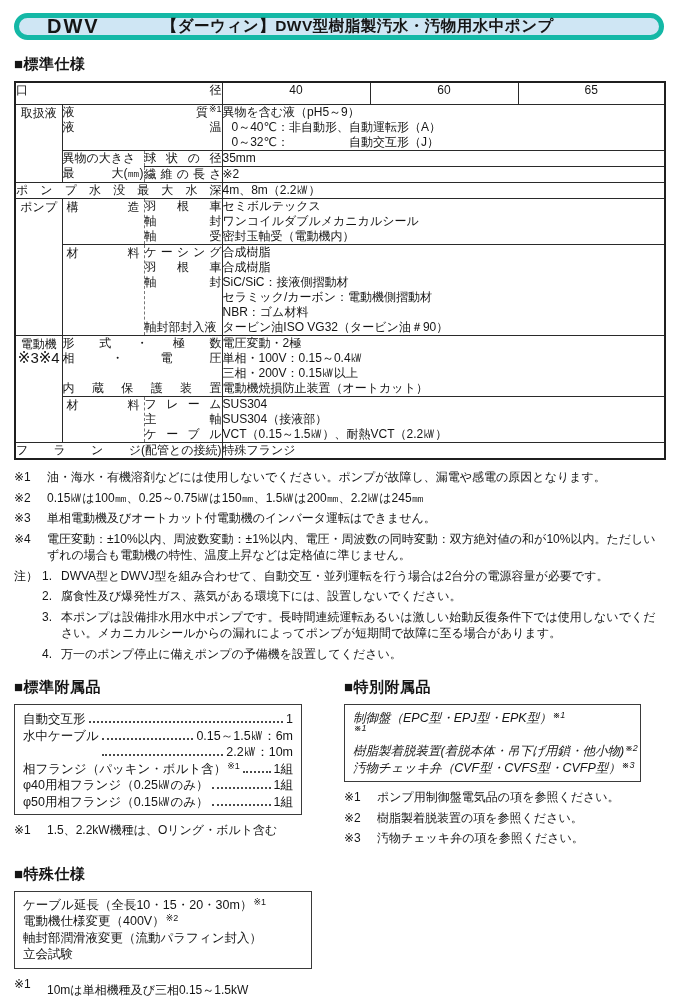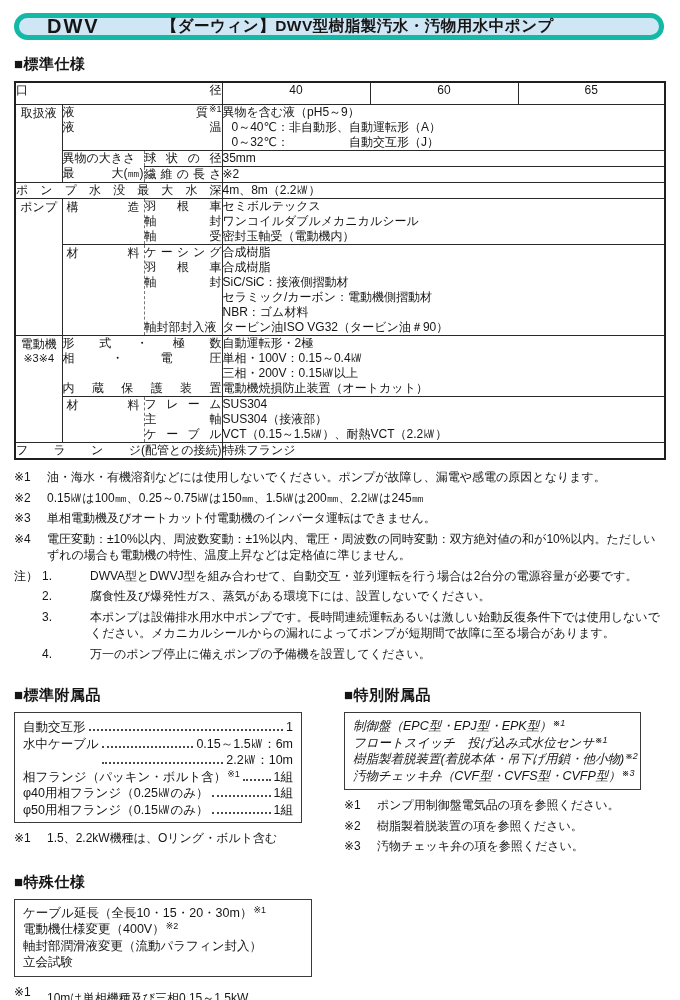--- a/index.html
+++ b/index.html
@@ -27,33 +27,33 @@
   .bb{border-bottom:1px solid #2a2a2a;}
   .dl{border-left:1px dashed #777;}
   .lab{padding:2px 4px;}
   .val{padding:2px 2px 2px 7px;}
   .grp{text-align:center;vertical-align:middle;}
   .grp .jl{padding:0 4px;}
   .hrow{height:21px;vertical-align:middle;}
   .ctr{text-align:center;}
   .ind{padding-left:9px;}
   .sup{font-size:9px;position:relative;top:-4px;margin-left:1px;}
-  .sup2{font-size:11px;line-height:10px;letter-spacing:0;}
+  .sup2{font-size:15px;line-height:10px;letter-spacing:0;}
   
   .notes{margin-top:9px;width:652px;}
   .nrow{display:flex;line-height:16.5px;margin-bottom:4px;}
   .nm{flex:none;width:33px;}
   .nt{flex:1;}
   .chu-items{flex:1;}
   .crow{display:flex;margin-bottom:4px;line-height:16.5px;}
   .cn{flex:none;width:19px;}
-  .ct{flex:1;margin-left:29px;}
+  .ct{flex:1;}
   .chu .nm{width:28px;}
   
-  .acc-cols{display:flex;margin-top:20px;}
+  .acc-cols{display:flex;margin-top:12px;}
   .acc-left{width:330px;flex:none;}
   .acc-right{flex:1;}
   .h-acc{margin:0 0 7px 0;}
   .accbox{border:1.5px solid #3a3a3a;padding:5px 8px;font-size:12.5px;}
   .accbox.std{width:288px;box-sizing:border-box;}
   .accbox.spbox{width:297px;box-sizing:border-box;font-style:italic;}
   .accbox.spx{width:298px;box-sizing:border-box;}
   .accline{display:flex;align-items:baseline;height:16.5px;white-space:nowrap;}
   .leader{flex:1;height:11px;border-bottom:2px dotted #4a4a4a;margin:0 3px;min-width:10px;}
   .av{flex:none;}
@@ -270,21 +270,21 @@
           <div class="ln jl">
               <span>内</span>
               <span>蔵</span>
               <span>保</span>
               <span>護</span>
               <span>装</span>
               <span>置</span>
             </div>
         </td>
         <td colspan="3" class="bb val">
-          <div class="ln">自動運転形・2極</div>
+          <div class="ln">電圧変動・2極</div>
           <div class="ln">単相・100V：0.15～0.4㎾</div>
           <div class="ln">三相・200V：0.15㎾以上</div>
           <div class="ln">電動機焼損防止装置（オートカット）</div>
         </td>
       </tr>
 
       <tr>
         <td class="bb grp">
             <div class="jl">
               <span>材</span>
@@ -415,21 +415,20 @@
     </div>
 
     <div class="acc-right">
       <div class="h h-acc">■特別附属品</div>
       <div class="accbox spbox">
         <div class="accline">
             <span>制御盤（EPC型・EPJ型・EPK型）</span>
             <span class="sup">※1</span>
           </div>
         <div class="accline">
-            <span>フロートスイッチ　投げ込み式水位センサ</span>
             <span class="sup">※1</span>
           </div>
         <div class="accline">
             <span>樹脂製着脱装置(着脱本体・吊下げ用鎖・他小物)</span>
             <span class="sup">※2</span>
           </div>
         <div class="accline">
             <span>汚物チェッキ弁（CVF型・CVFS型・CVFP型）</span>
             <span class="sup">※3</span>
           </div>

